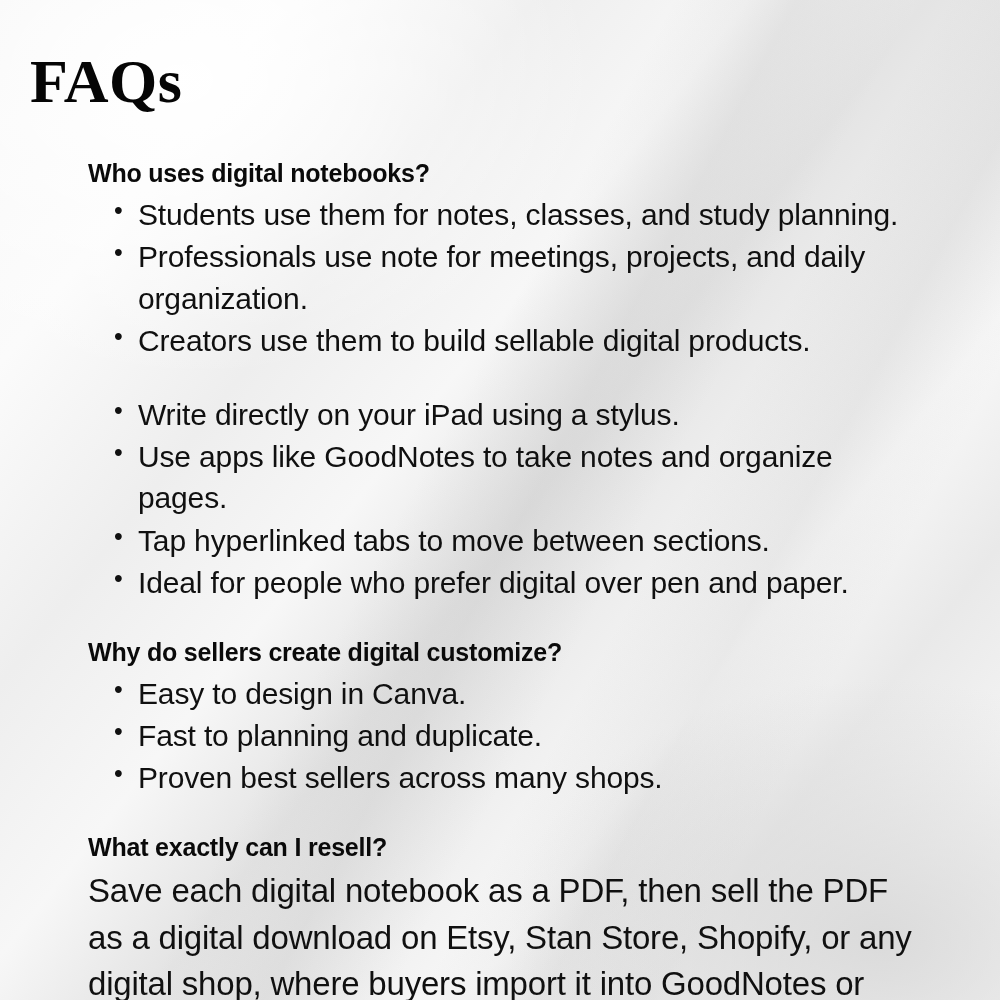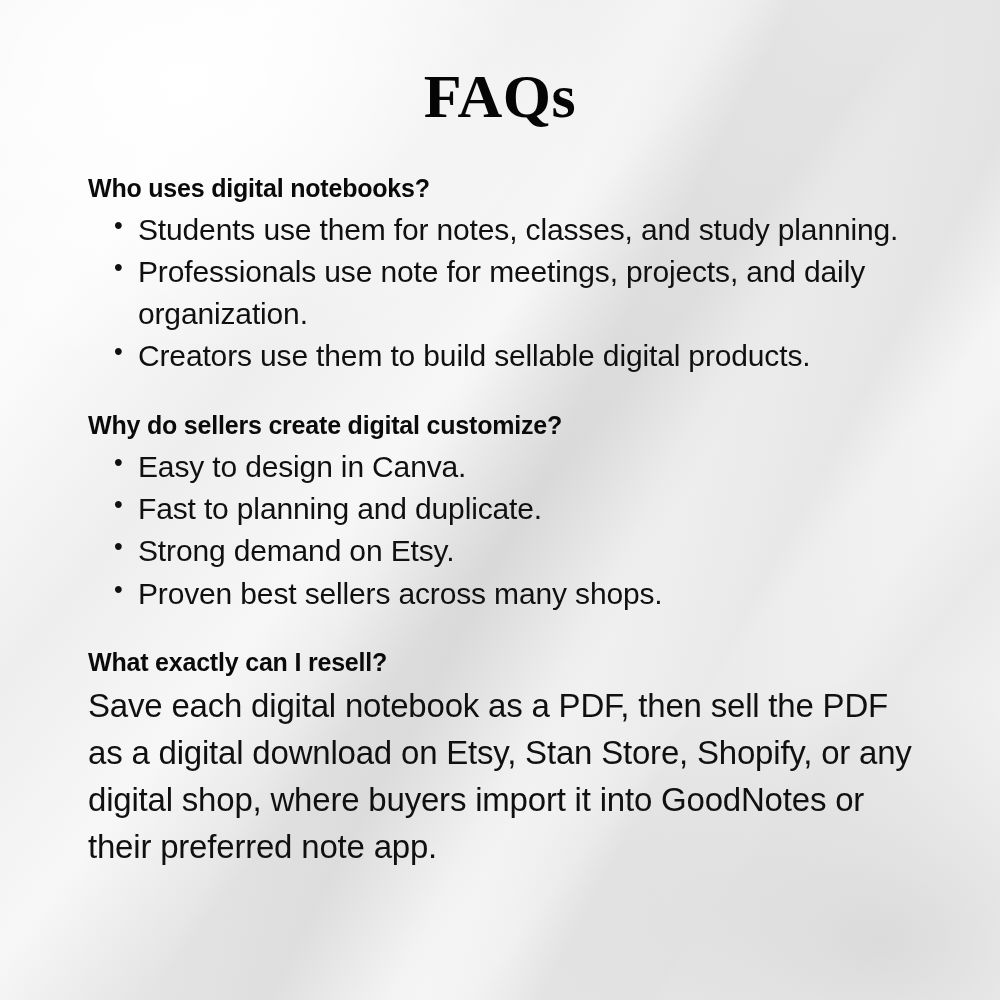--- a/index.html
+++ b/index.html
@@ -39,28 +39,29 @@
     position: absolute;
     inset: 0;
     pointer-events: none;
     background:
       linear-gradient(118deg, rgba(255,255,255,0) 44%, rgba(170,170,170,0.20) 52%, rgba(255,255,255,0) 60%),
       linear-gradient(118deg, rgba(255,255,255,0) 62%, rgba(160,160,160,0.16) 70%, rgba(255,255,255,0) 78%);
   }
   .title {
     position: relative;
     z-index: 2;
-    text-align: center;
+    text-align: left;
     font-family: "Liberation Serif", serif;
     font-weight: 700;
     font-size: 62px;
     letter-spacing: 0.5px;
     color: #050505;
     padding-top: 46px;
-    margin: 15px;
+    margin: 0;
+    padding-left: 30px;
   }
   .content {
     position: relative;
     z-index: 2;
     padding: 0 88px;
     margin-top: 40px;
     color: #111111;
   }
   .qa {
     margin-bottom: 32px;
@@ -118,28 +119,33 @@
     <div class="qa">
       <p class="question">Who uses digital notebooks?</p>
       <ul class="answers">
         <li>Students use them for notes, classes, and study planning.</li>
         <li>Professionals use note for meetings, projects, and daily organization.</li>
         <li>Creators use them to build sellable digital products.</li>
       </ul>
     </div>
 
     <div class="qa">
+      <ul class="answers">
+        <li>Write directly on your iPad using a stylus.</li>
+        <li>Use apps like GoodNotes to take notes and organize pages.</li>
+        <li>Tap hyperlinked tabs to move between sections.</li>
+        <li>Ideal for people who prefer digital over pen and paper.</li>
+      </ul>
     </div>
 
     <div class="qa">
       <p class="question">Why do sellers create digital customize?</p>
       <ul class="answers">
         <li>Easy to design in Canva.</li>
         <li>Fast to planning and duplicate.</li>
-        <li>Strong demand on Etsy.</li>
         <li>Proven best sellers across many shops.</li>
       </ul>
     </div>
 
     <div class="qa">
       <p class="question">What exactly can I resell?</p>
       <p class="paragraph">Save each digital notebook as a PDF, then sell the PDF as a digital download on Etsy, Stan Store, Shopify, or any digital shop, where buyers import it into GoodNotes or their preferred note app.</p>
     </div>
 
   </div>

